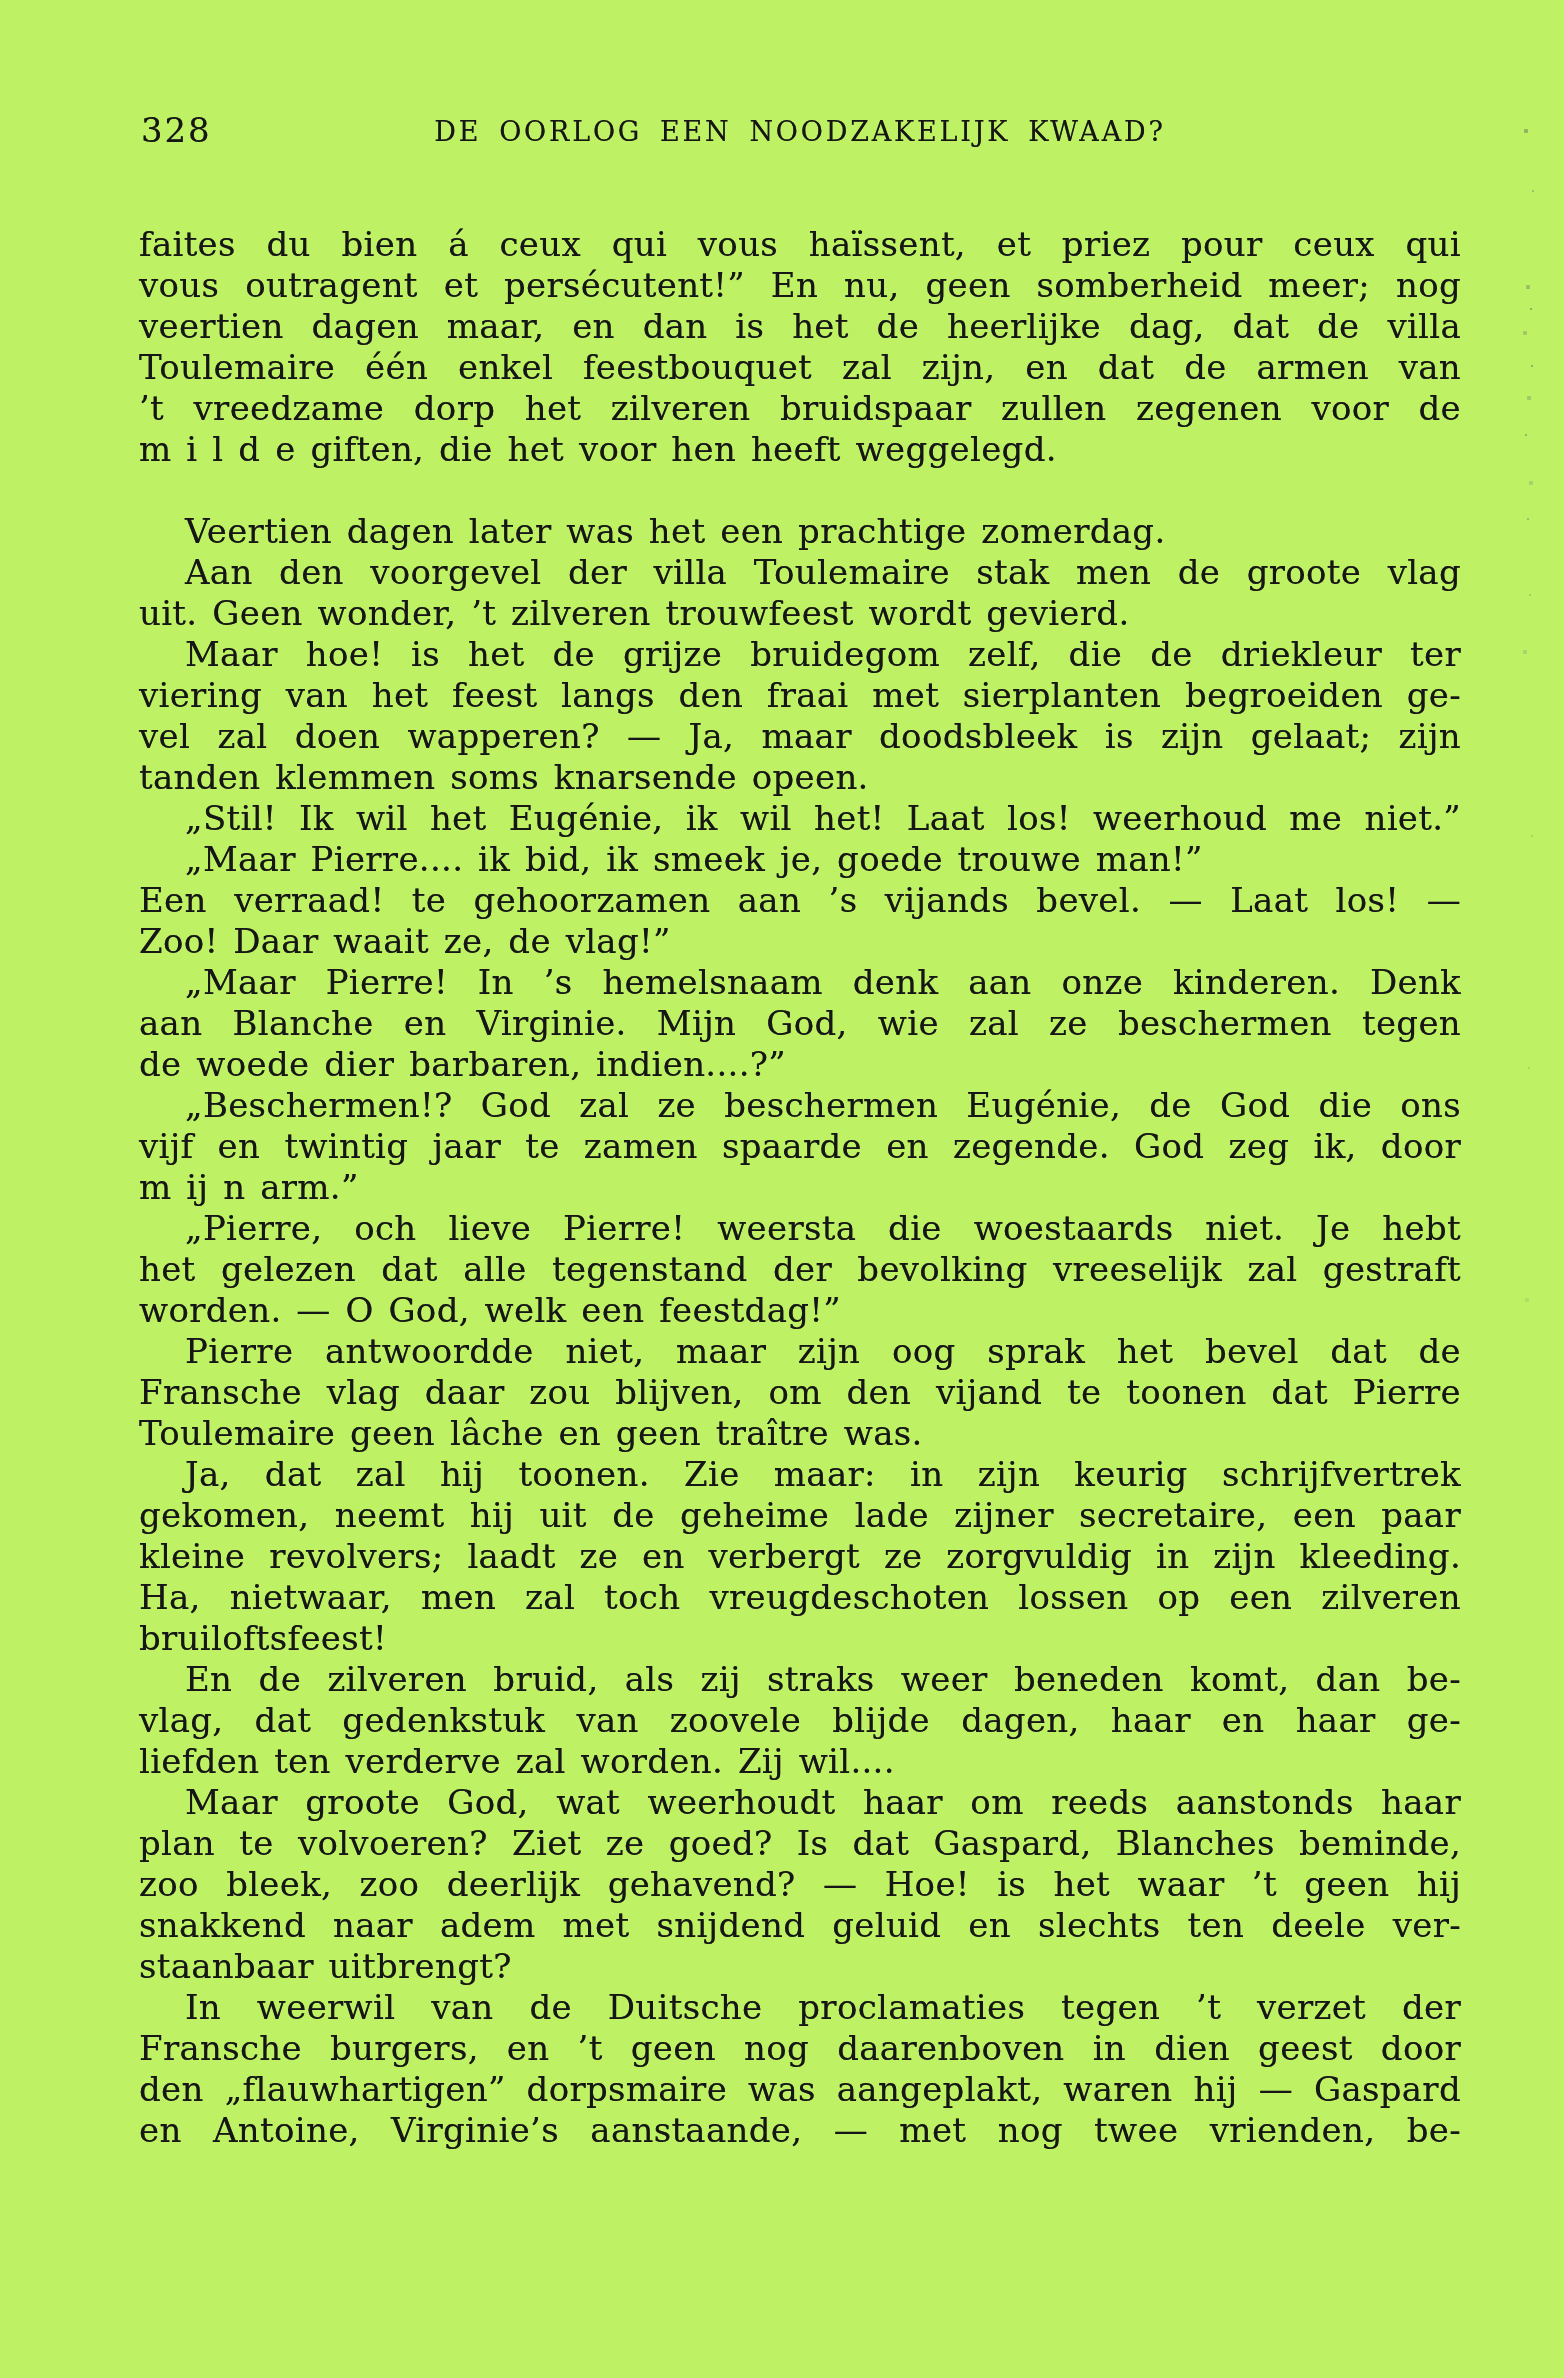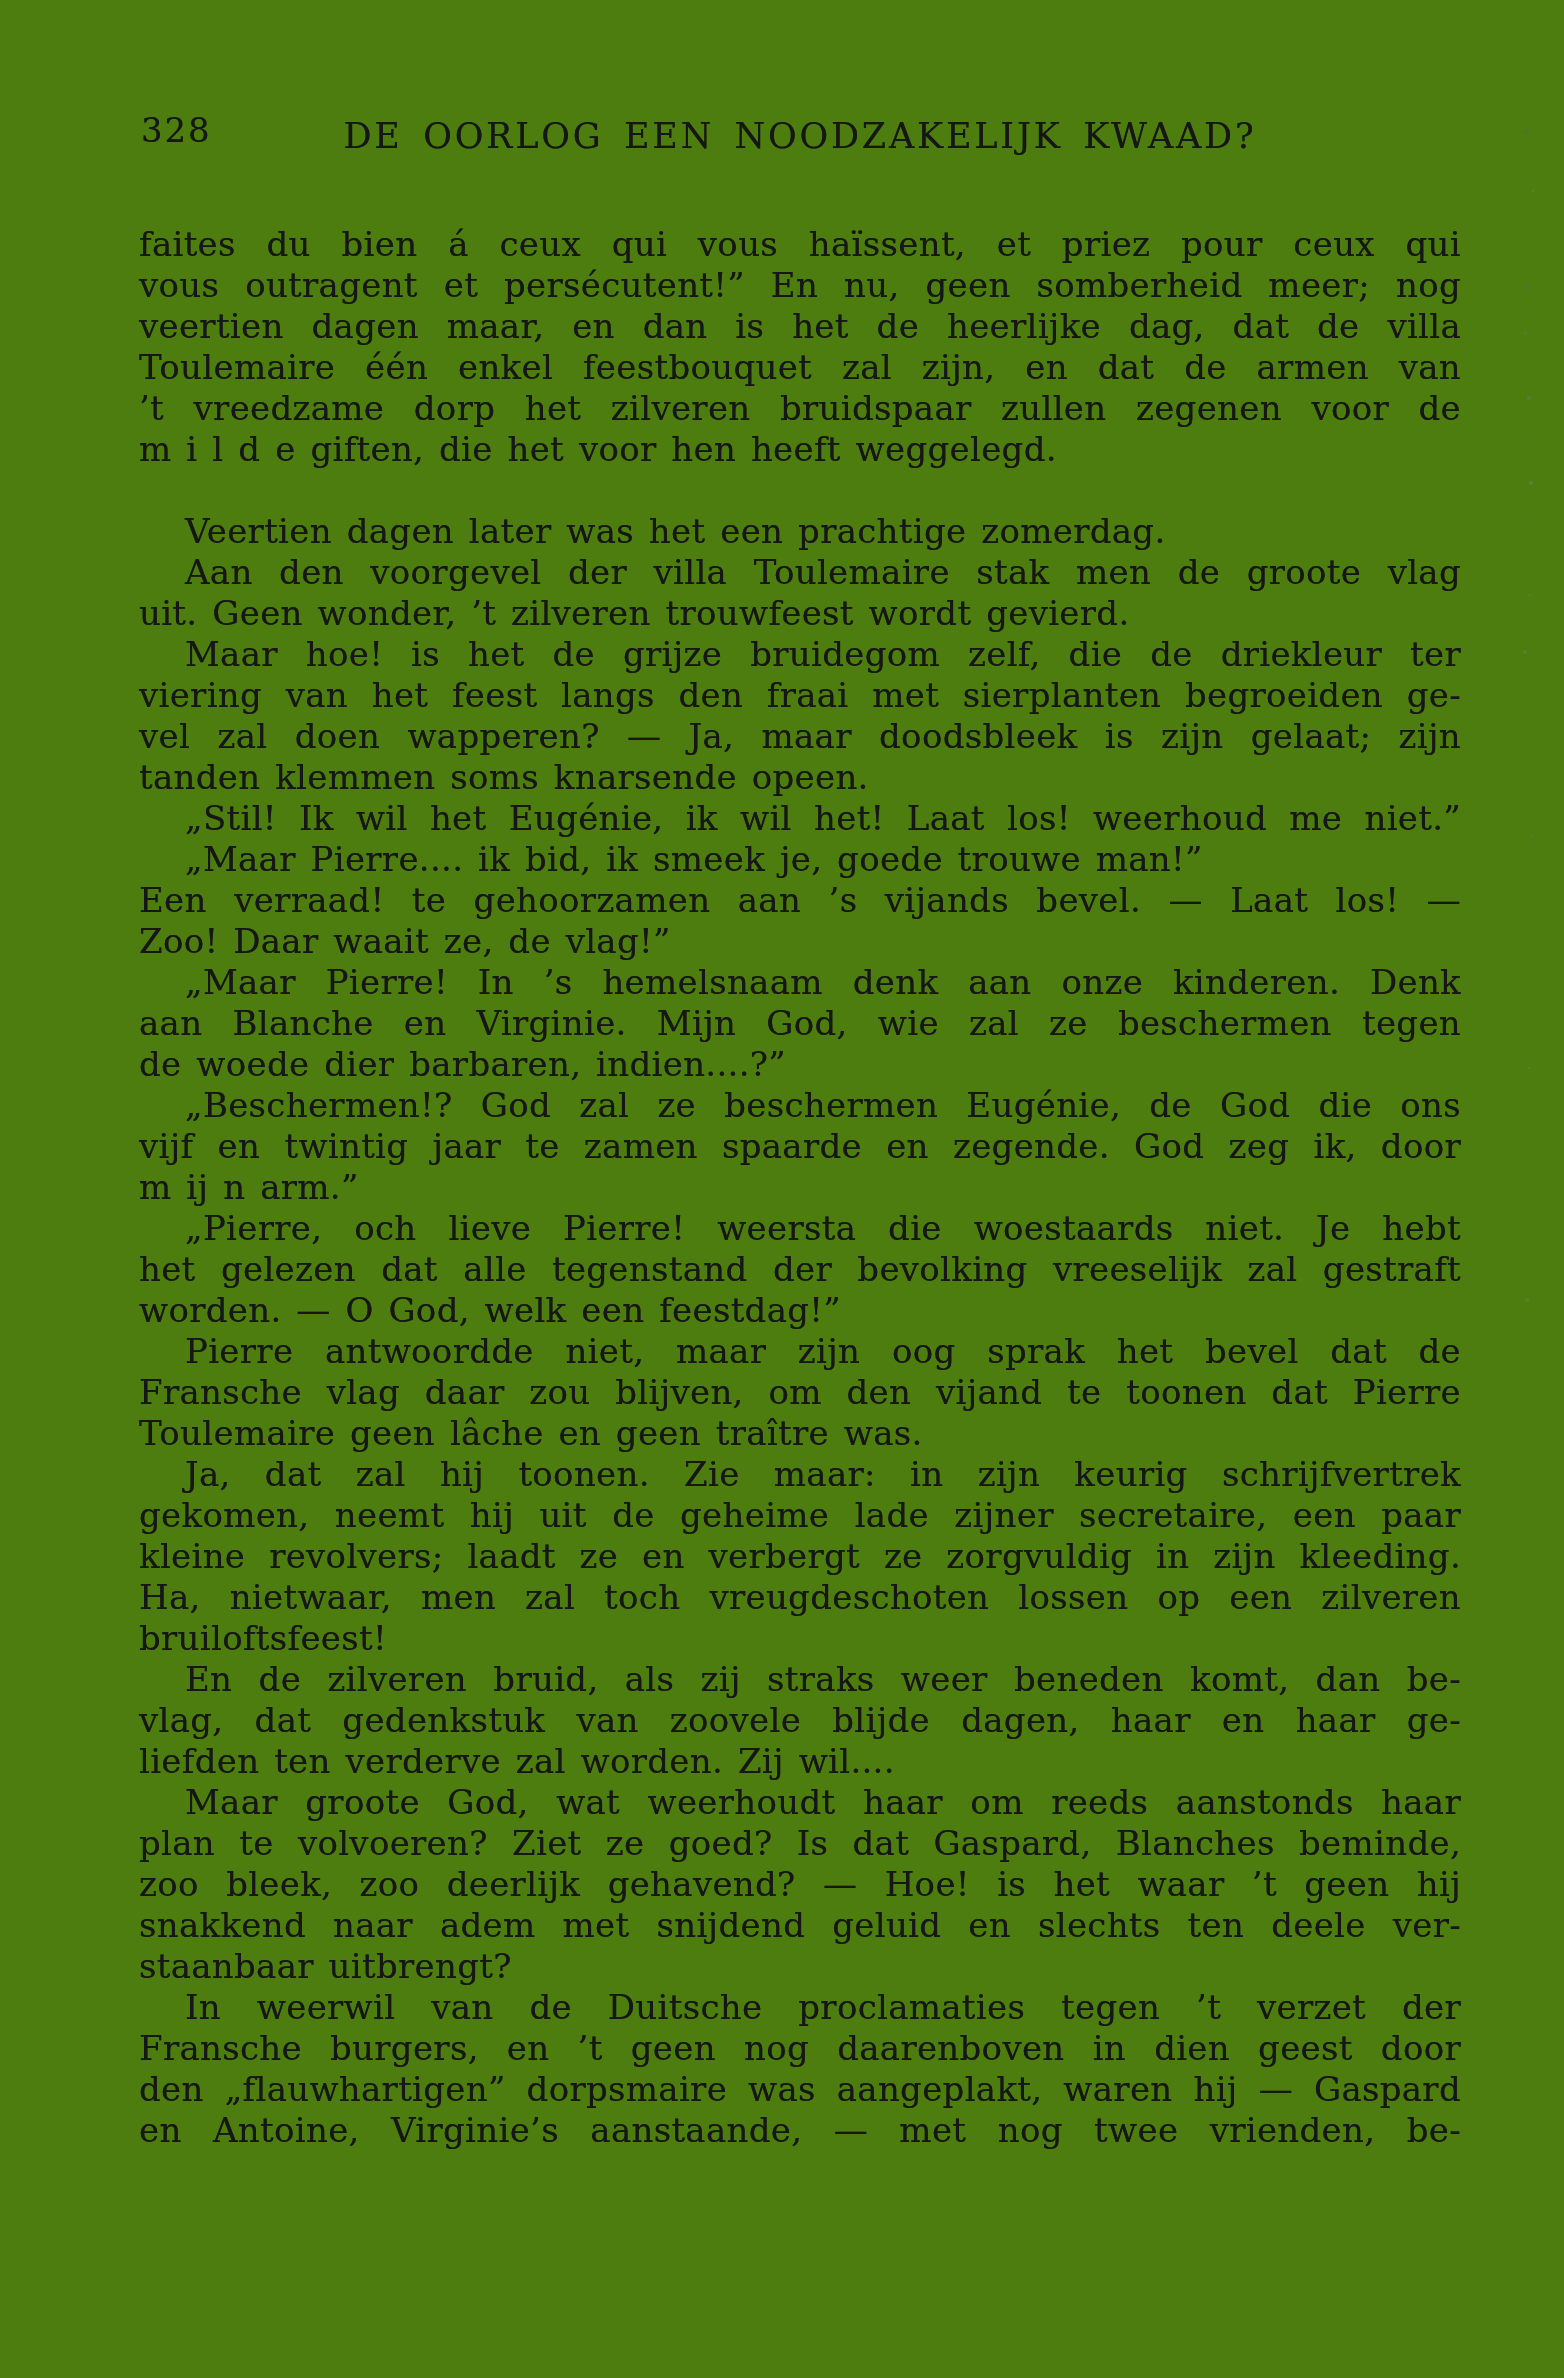--- a/index.html
+++ b/index.html
@@ -1,20 +1,20 @@
 <!DOCTYPE html>
 <html style="font-size:15px"><head>
 <meta charset="utf-8">
 <style>
   html, body { margin: 0; padding: 0; background: #ffffff; }
   .page {
     position: relative;
     width: 1565px;
     height: 2378px;
-    background: #4d7c0f;
+    background: #bef264;
     color: #161616;
     font-family: "DejaVu Serif", "Liberation Serif", serif;
     overflow: hidden;
     text-shadow: 0 0 0.5px rgba(0,0,0,0.5);
   }
   .running-header {
     position: absolute;
     top: 110px;
     left: 139px;
     width: 1322px;
@@ -26,21 +26,21 @@
     top: 0;
     font-size: 34px;
     letter-spacing: 1.9px;
   }
   .header-title {
     position: absolute;
     left: 0;
     right: 0;
     top: 5.6px;
     text-align: center;
-    font-size: 35px;
+    font-size: 27px;
     letter-spacing: 2.8px;
     word-spacing: 6.5px;
   }
   .body-text {
     position: absolute;
     top: 206px;
     left: 139px;
     width: 1322px;
     font-size: 34px;
     line-height: 41px;

